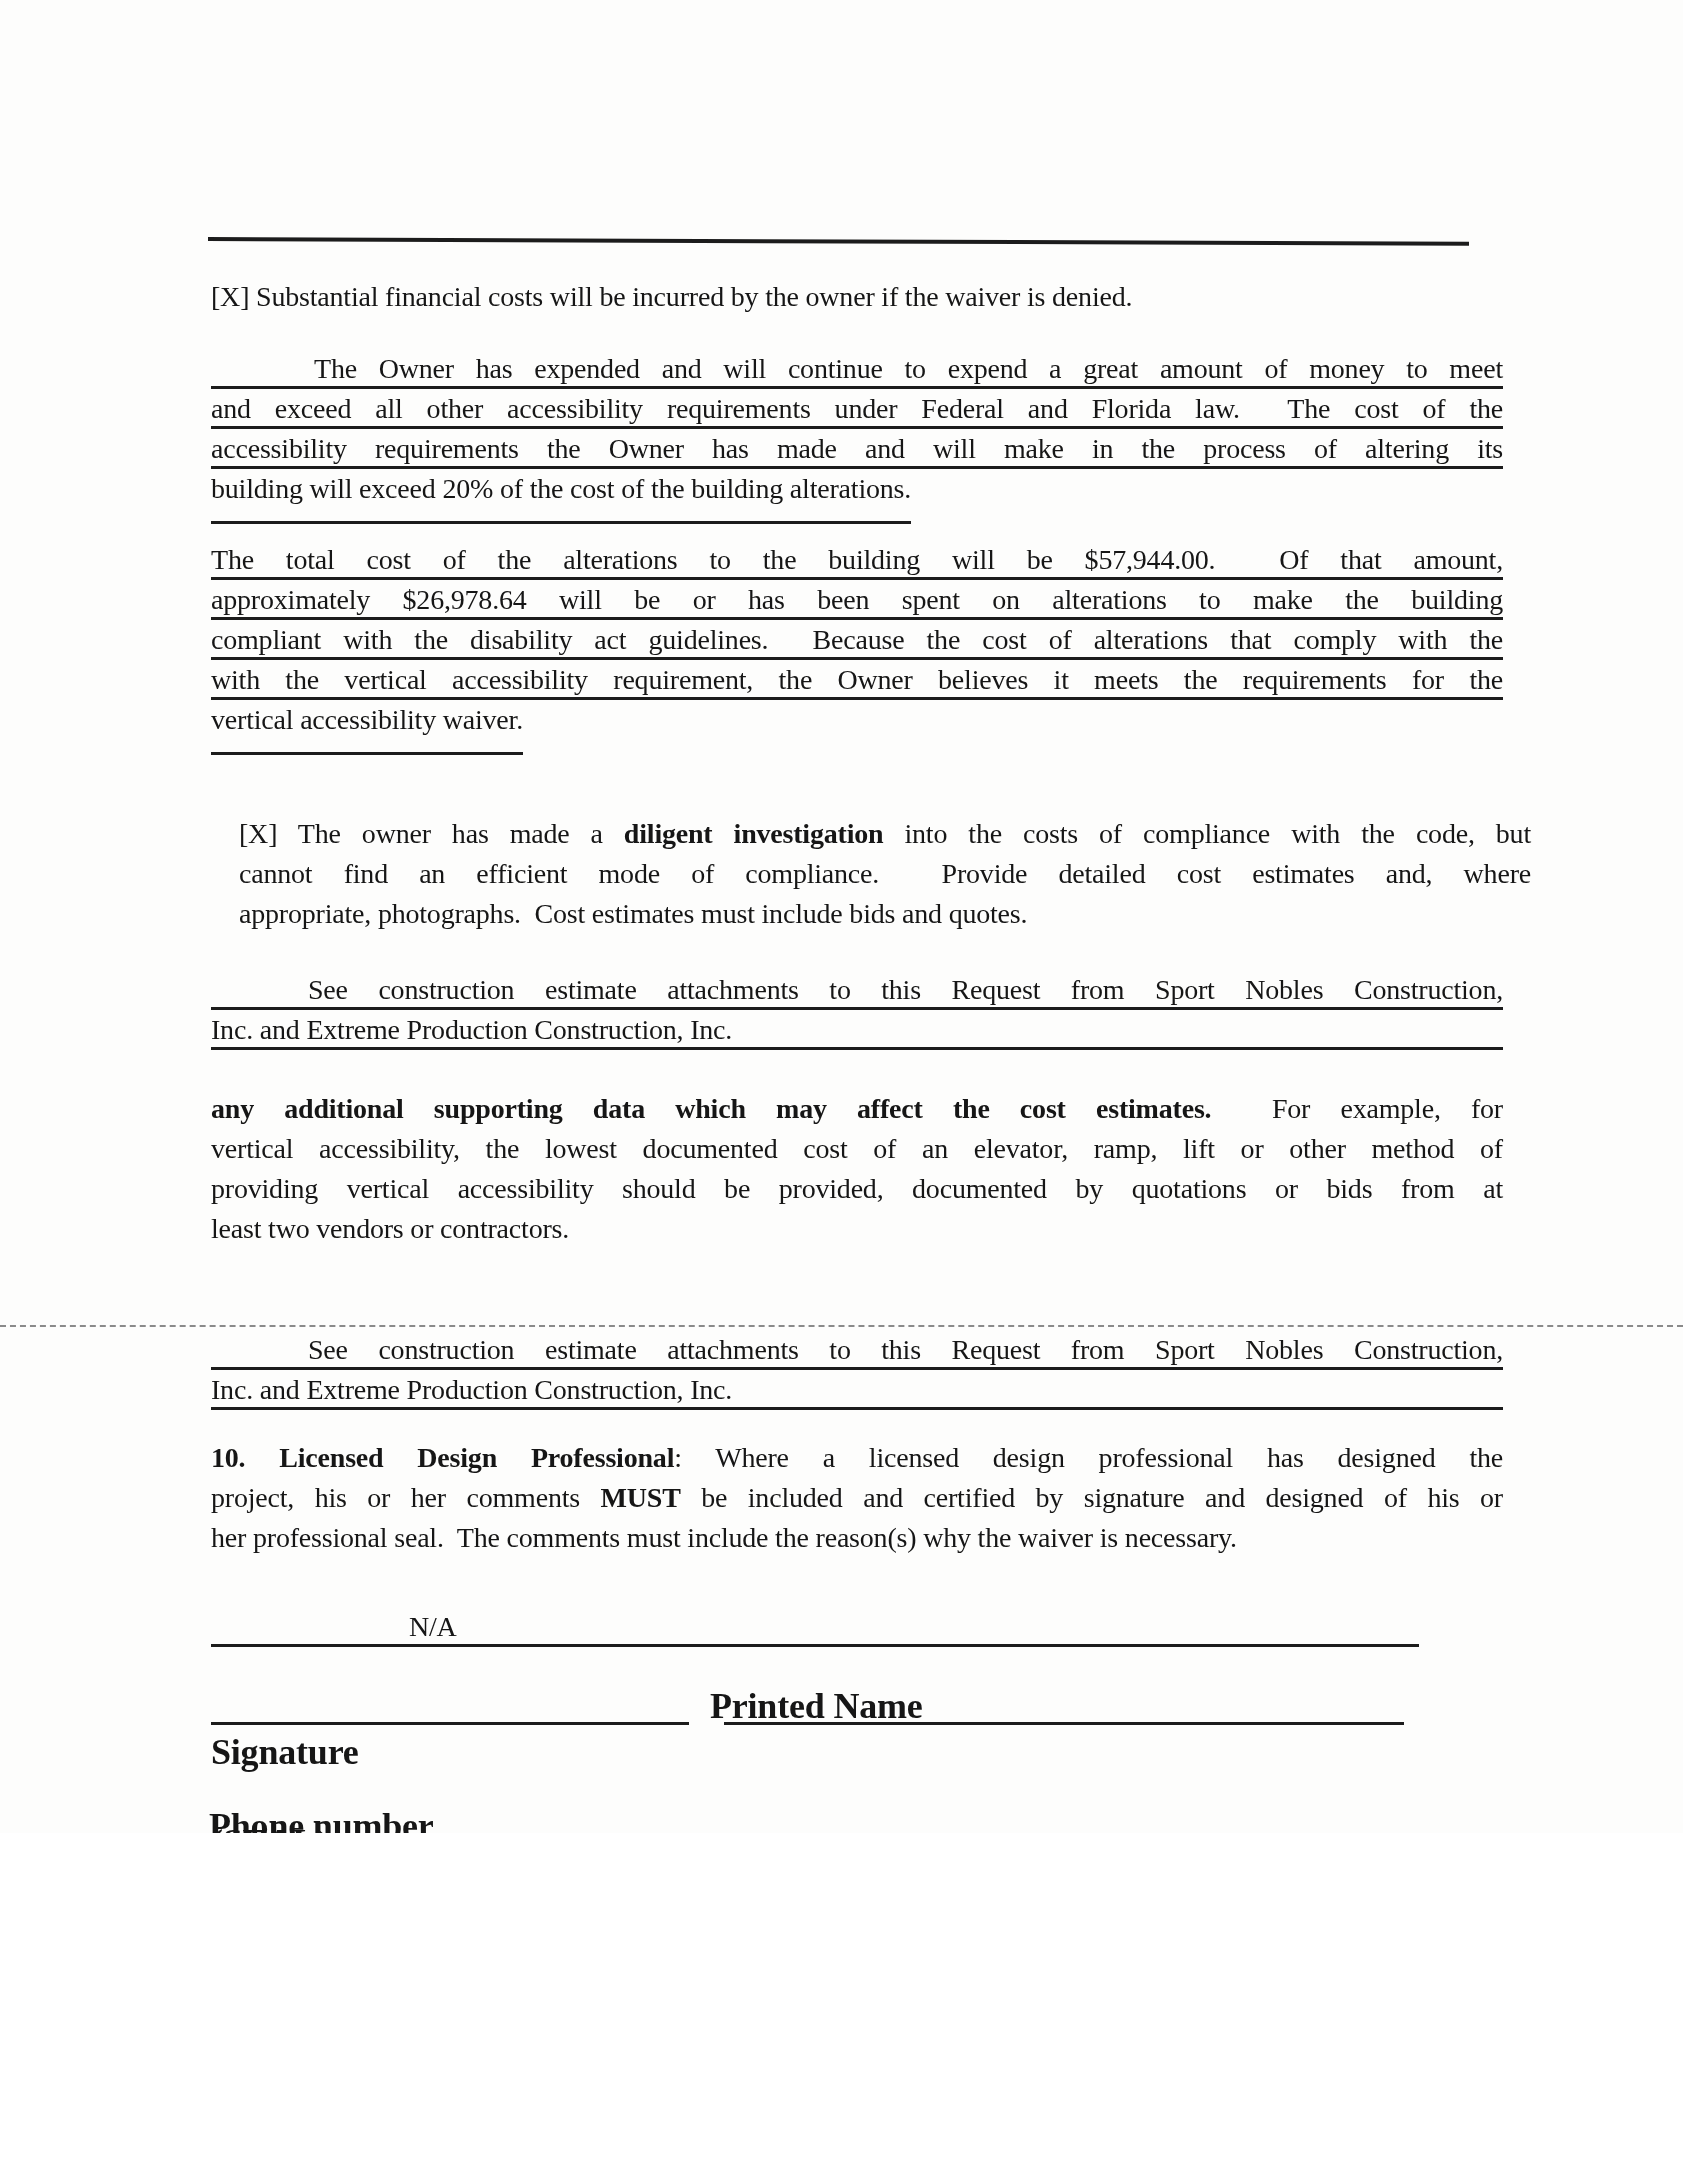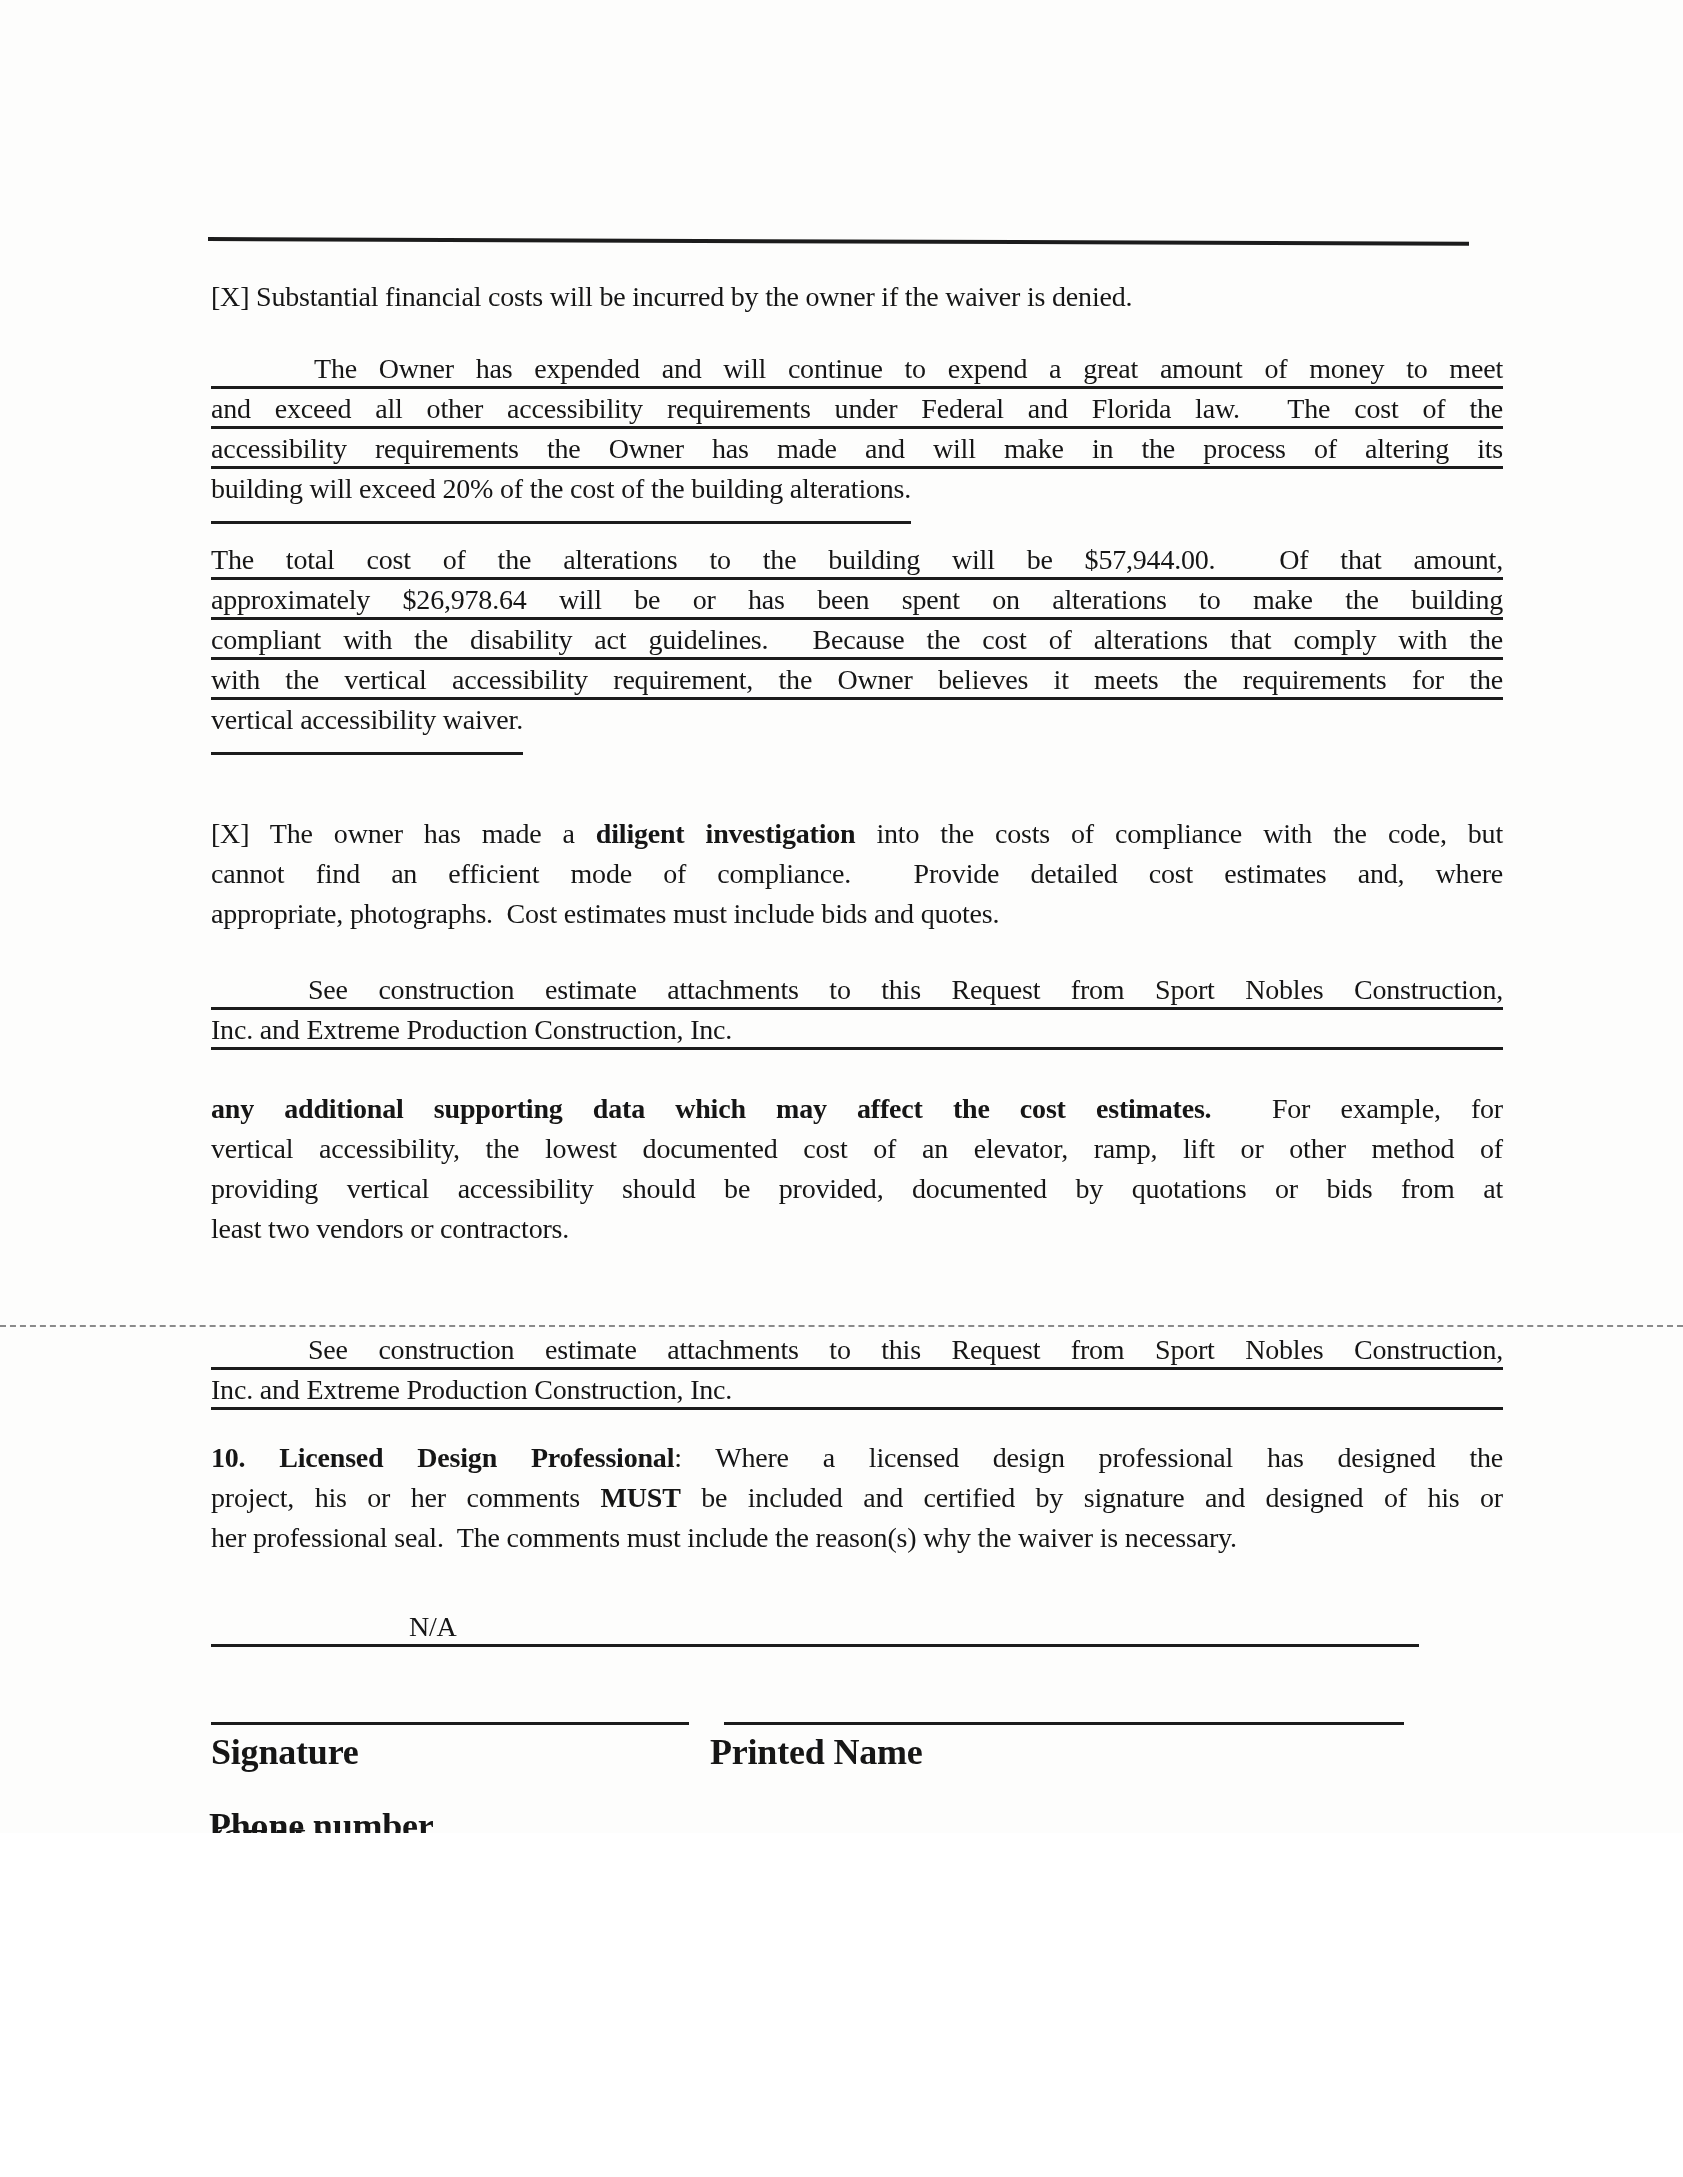--- a/index.html
+++ b/index.html
@@ -35,42 +35,42 @@
     text-align:left;
   }
   .para .line.just{text-align:justify;text-align-last:justify;text-justify:inter-word;}
   .para .line.u-full{border-bottom:3px solid var(--rule);}
   .para .line .tab{display:inline-block;height:2px;}
   .para .line .b{font-weight:bold;}
   .para .line .u-text{border-bottom:3px solid var(--rule);padding-bottom:17px;}
   .p1{top:277px;}
   .p2{top:349px;}
   .p3{top:540px;}
-  .p4{top:814px;}
+  .p4{top:814px;margin-left:28px;}
   .p5{top:970px;}
   .p6{top:1089px;}
   .p7{top:1330px;}
   .p8{top:1438px;}
   .p9{top:1607px;width:1208px;}
   
   .artifact-line{
     position:absolute;left:0;top:1325px;width:1683px;height:0;
     border-top:2px dashed var(--artifact);
     opacity:.85;
   }
   
   .sig-line{position:absolute;height:0;border-top:3px solid var(--rule);}
   .sig-line.left{left:211px;top:1722px;width:478px;}
   .sig-line.right{left:724px;top:1722px;width:680px;}
   .label{
     position:absolute;font-weight:bold;font-size:36px;line-height:40px;
     letter-spacing:-0.2px;color:var(--ink);white-space:pre;
   }
   .sig-label{left:211px;top:1732px;}
-  .pname-label{left:710px;top:1732px;}
+  .pname-label{left:710px;top:1686px;}
   .phone-label{left:209px;top:1806px;}
   .phone-line{position:absolute;left:408px;top:1839px;width:317px;height:0;border-top:3px solid var(--rule);}
   .seal-label{left:211px;top:1822px;}
   .page-number{
     position:absolute;left:0;top:1944px;width:1683px;
     text-align:center;font-size:27px;line-height:34px;color:var(--ink);
   }
 </style>
 </head>
 <body>

